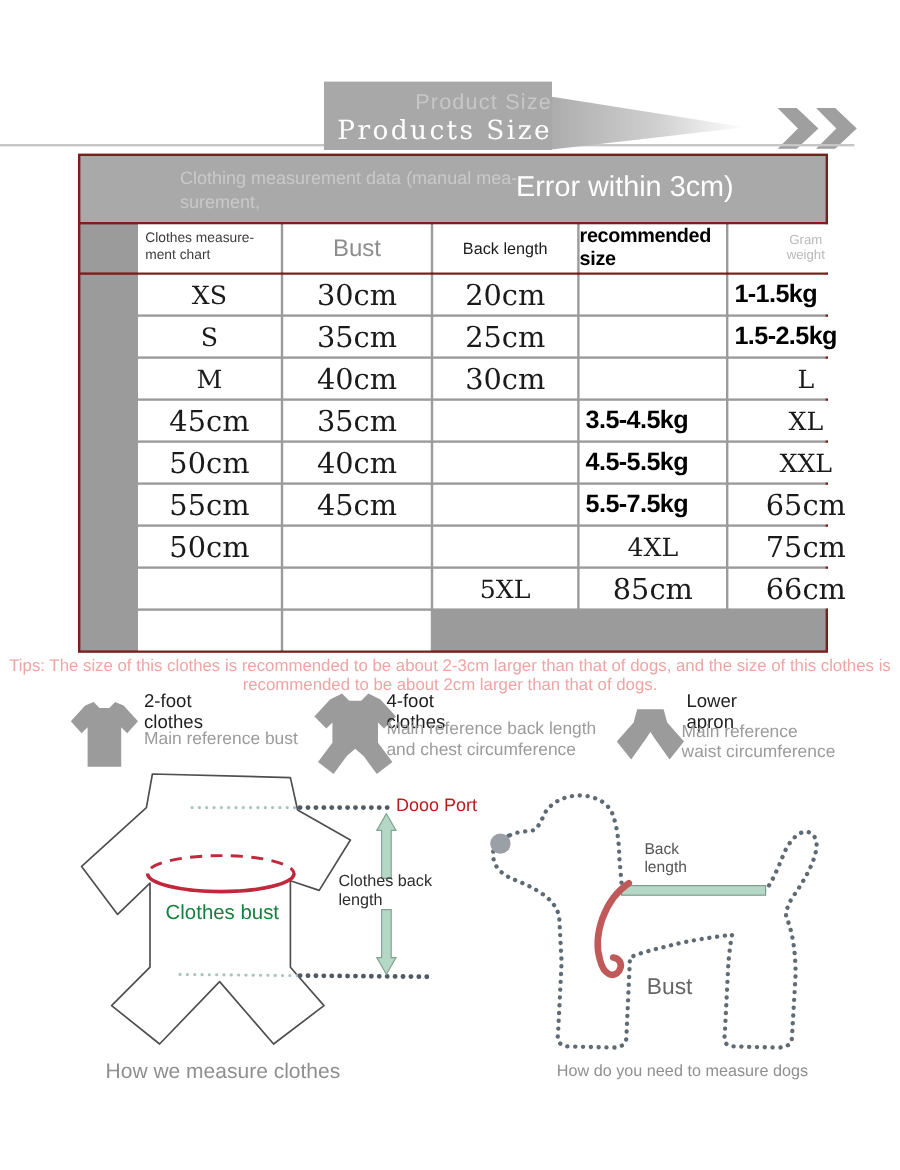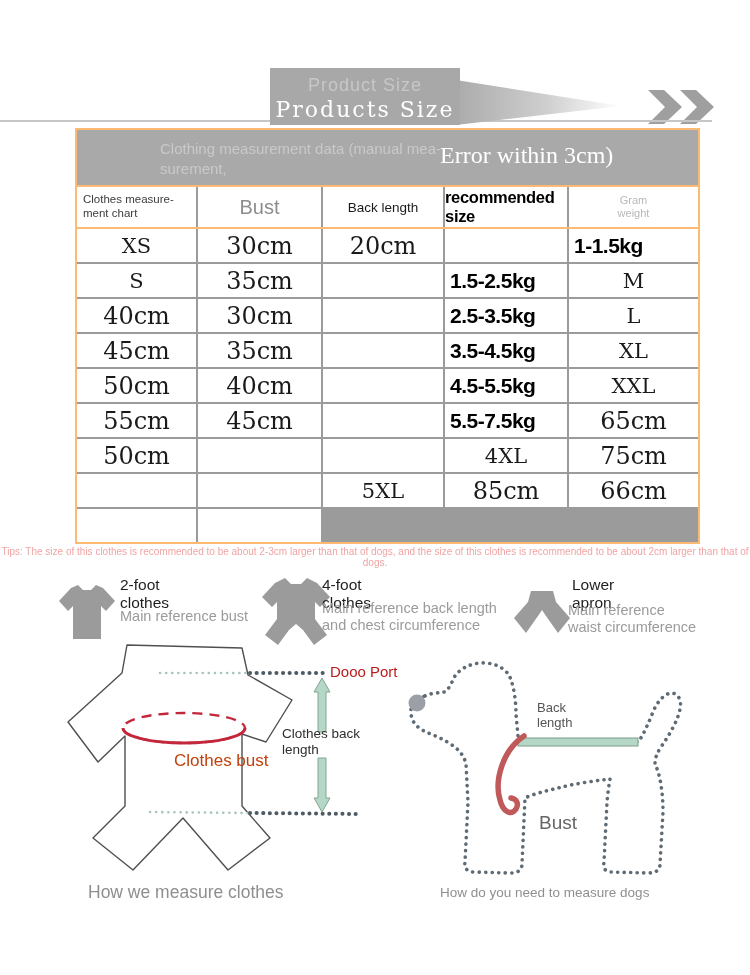--- a/index.html
+++ b/index.html
@@ -1,72 +1,72 @@
 <!DOCTYPE html>
 <html><head>
 <meta charset="utf-8">
 <style>
   * { margin:0; padding:0; box-sizing:border-box; }
   html,body { width:750px; height:975px; background:#fff; font-family:"Liberation Sans", sans-serif; }
   #stage { position:relative; width:750px; height:975px; overflow:hidden; background:#fff; }
   .abs { position:absolute; }
 
   
-  #title-banner { left:270px; top:68px; width:190px; height:57px; background:#a8a8a8; z-index:3; text-align:center; }
+  #title-banner { left:270px; top:68px; width:190px; height:57px; background:#a8a8a8; z-index:3; text-align:right; }
   #title-banner .sub { margin-top:7px; font-size:18px; color:#c7c7c7; letter-spacing:1px; }
   #title-banner .main { margin-top:1px; font-family:"DejaVu Serif", serif; font-size:22px; color:#ffffff; letter-spacing:2px; }
   #banner-shadow { left:456px; top:80px; width:165px; height:45px; z-index:2;
      background:linear-gradient(90deg,#ababab, #cfcfcf 55%, rgba(255,255,255,0));
      clip-path:polygon(0 0, 100% 58%, 0 100%); }
   #header-rule { left:0; top:120px; width:712px; height:2px; background:#c6c6c6; }
   #chevrons { left:646px; top:89px; }
 
   
-  #size-table { left:65px; top:128px; width:625px; background:#fdba74; padding:2px;margin-left:10px; }
+  #size-table { left:65px; top:128px; width:625px; background:#7f1d1d; padding:2px; }
   #table-banner { position:relative; height:55px; background:#a9a9a9; }
   #table-banner .left { position:absolute; left:83px; top:9px; width:285px; font-size:15px; line-height:1.3;
       color:#c9c9c9; white-space:pre-line; }
-  #table-banner .right { position:absolute; left:363px; top:12px; font-size:24px; color:#ffffff;font-family:Liberation Serif, serif; }
-  .tgrid { display:grid; grid-template-columns:119px 123px 120px 122px 129px; gap:2px; background:#9b9b9b; }
+  #table-banner .right { position:absolute; left:363px; top:12px; font-size:24px; color:#ffffff; }
+  .tgrid { display:grid; grid-template-columns:119px 123px 120px 122px 129px; gap:2px; background:#9b9b9b;padding-left:48px; }
   #table-head { margin-top:2px; }
   #table-head .cell { height:40px; }
   .cell { background:#ffffff; display:flex; align-items:center; justify-content:center; overflow:hidden; }
   #table-body { margin-top:2px; grid-auto-rows:33px; }
   .h-size { justify-content:flex-start; padding-left:6px; font-size:11.5px; line-height:1.2; color:#3c3c3c; white-space:pre-line; }
   .h-bust { font-size:20px; color:#8d8d8d; }
   .h-back { font-size:13.5px; color:#1a1a1a; }
   .h-gram { font-size:11px; line-height:1.2; color:#b8b8b8; text-align:center; white-space:pre-line; }
   .h-reco { font-size:16.5px; font-weight:bold; color:#000; letter-spacing:-0.3px; }
   .c-size { font-family:"DejaVu Serif", serif; font-size:21px; color:#1a1a1a; }
   .c-cm   { font-family:"DejaVu Serif", serif; font-size:24px; color:#1a1a1a; }
   .c-kg   { justify-content:flex-start; padding-left:5px; font-size:21px; font-weight:bold; color:#000; letter-spacing:-0.5px; }
 
   
-  #tips { left:0; top:546px; width:750px; text-align:center; font-size:10px; color:#f0a4a4; }
+  #tips { left:0; top:546px; width:750px; text-align:center; font-size:14px; color:#f0a4a4; }
 
   
   .legend-title { font-size:15.5px; color:#1f1f1f; line-height:1.15; white-space:pre-line; }
   .legend-desc { font-size:14.5px; color:#9b9b9b; line-height:1.15; }
   #lg1-title { left:120px; top:576px; } #lg1-desc { left:120px; top:608px; width:170px; }
   #lg2-title { left:322px; top:576px; } #lg2-desc { left:322px; top:600px; width:186px; }
   #lg3-title { left:572px; top:576px; } #lg3-desc { left:568px; top:602px; width:130px; }
   #lg1-icon { left:58px;  top:584px; }
   #lg2-icon { left:260px; top:577px; }
   #lg3-icon { left:513px; top:590px; }
 
   
   #clothes-svg { left:60px; top:640px; }
   #dog-svg { left:398px; top:652px; }
-  #clothes-bust-label { left:138px; top:751px; font-size:17px; color:#c2410c;margin-left:36px; }
+  #clothes-bust-label { left:138px; top:751px; font-size:17px; color:#15803d; }
   #dooo-port-label { left:330px; top:663px; font-size:15px; color:#b91c1c; }
   #clothes-backlen-label { left:282px; top:726px; font-size:13.5px; color:#2e2e2e; line-height:1.2; white-space:pre-line; }
   #dog-backlen-label { left:537px; top:701px; font-size:13px; color:#555; line-height:1.15; white-space:pre-line; }
   #dog-bust-label { left:539px; top:812px; font-size:19px; color:#666; }
   #clothes-caption { left:88px; top:882px; font-size:17.5px; color:#8f8f8f; }
-  #dog-caption { left:440px; top:885px; font-size:13.5px; color:#8f8f8f; }
+  #dog-caption { left:464px; top:885px; font-size:13.5px; color:#8f8f8f; }
 </style>
 </head>
 <body>
 
 <div id="stage">
 
   <div class="abs" id="banner-shadow"></div>
   <div class="abs" id="title-banner">
     <div class="sub">Product Size</div>
     <div class="main">Products Size</div>
@@ -95,28 +95,28 @@
     <div class="tgrid" id="table-body">
 
       <div class="cell c-size">XS</div>
       <div class="cell c-cm">30cm</div>
       <div class="cell c-cm">20cm</div>
       <div class="cell"></div>
       <div class="cell c-kg">1-1.5kg</div>
 
       <div class="cell c-size">S</div>
       <div class="cell c-cm">35cm</div>
+      <div class="cell c-cm">25cm</div>
       <div class="cell"></div>
       <div class="cell c-kg">1.5-2.5kg</div>
 
       <div class="cell c-size">M</div>
       <div class="cell c-cm">40cm</div>
       <div class="cell c-cm">30cm</div>
       <div class="cell"></div>
-      <div class="cell c-kg">2.5-3.5kg</div>
 
       <div class="cell c-size">L</div>
       <div class="cell c-cm">45cm</div>
       <div class="cell c-cm">35cm</div>
       <div class="cell"></div>
       <div class="cell c-kg">3.5-4.5kg</div>
 
       <div class="cell c-size">XL</div>
       <div class="cell c-cm">50cm</div>
       <div class="cell c-cm">40cm</div>

